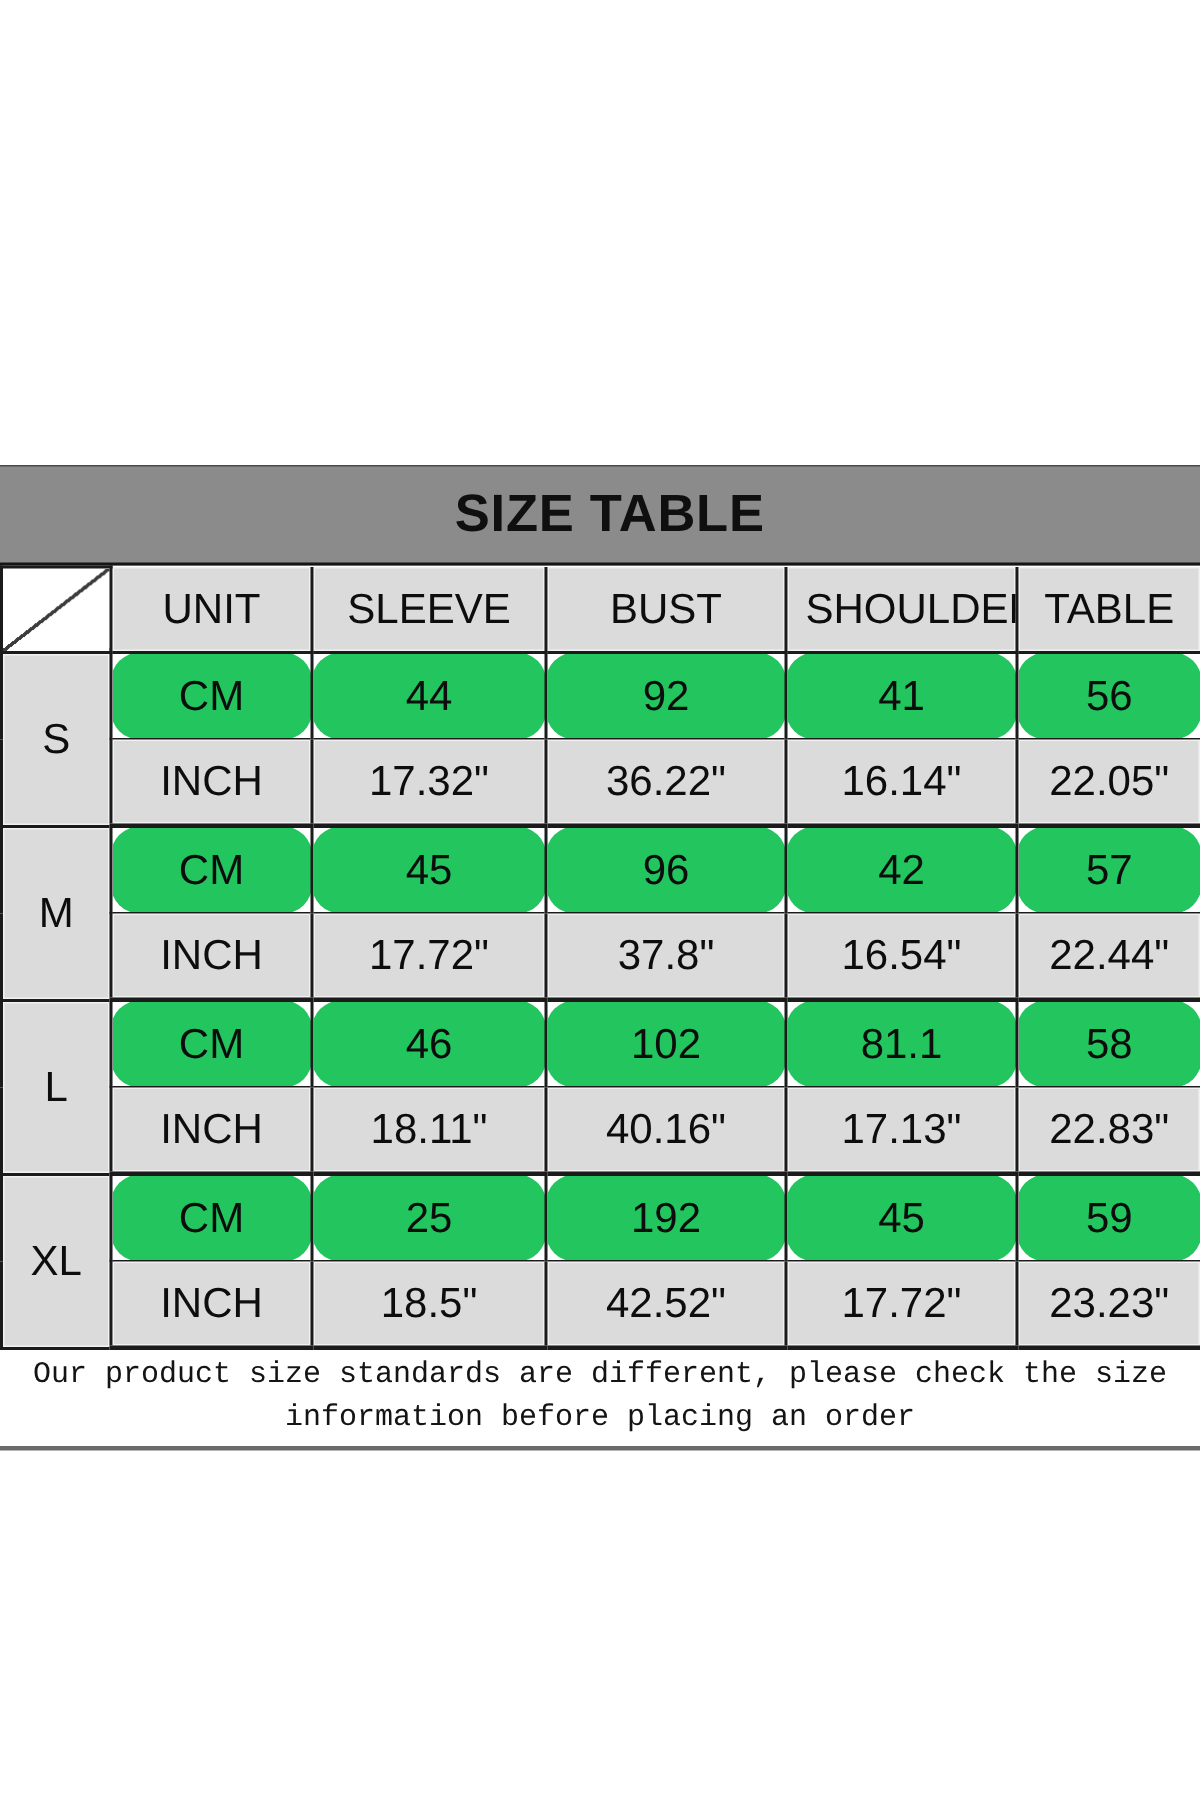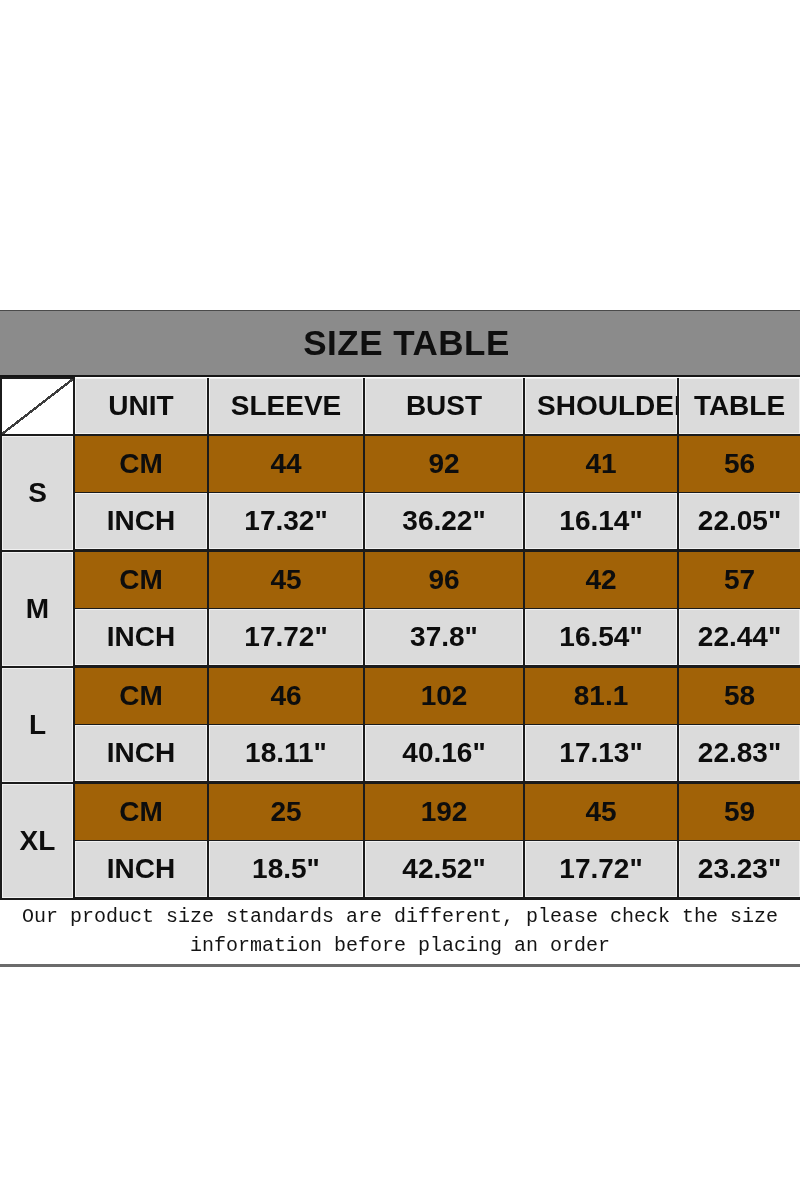--- a/index.html
+++ b/index.html
@@ -28,21 +28,21 @@
     letter-spacing: 0.5px;
   }
   table.size-table {
     width: 800px;
     border-collapse: collapse;
     table-layout: fixed;
   }
   table.size-table th, table.size-table td {
     text-align: center;
     vertical-align: middle;
-    font-weight: bold;
+    font-weight: normal;
     font-size: 28px;
     color: #0d0d0d;
     border: 2px solid #1b1b1b;
     padding: 12px;
     overflow: hidden;
     white-space: nowrap;
   }
   tr.head { height: 57px; }
   tr.head th { border-top-width: 0; }
   td.corner {
@@ -52,21 +52,21 @@
         #ffffff calc(50% - 1.2px),
         #3c3c3c calc(50% - 1.2px),
         #3c3c3c calc(50% + 1.2px),
         #ffffff calc(50% + 1.2px));
   }
   .shaded {
     background: #dbdbdb;
     box-shadow: inset 0 0 0 1px #f1f1f1;
   }
   tr.cm { height: 38px; }
-  tr.cm td { background: #a16207; border-bottom-width: 1px; }
+  tr.cm td { background: #22c55e; border-bottom-width: 1px; border-radius: 19px; }
   tr.inch { height: 39px; }
   tr.inch td { border-top-width: 1px; border-bottom-width: 3px; }
   th.size-label {
     font-weight: normal;
     font-size: 32px;
     border-bottom-width: 3px;
   }
   .footer-note {
     border-bottom: 3px solid #6b6b6b;
     min-height: 58px;

